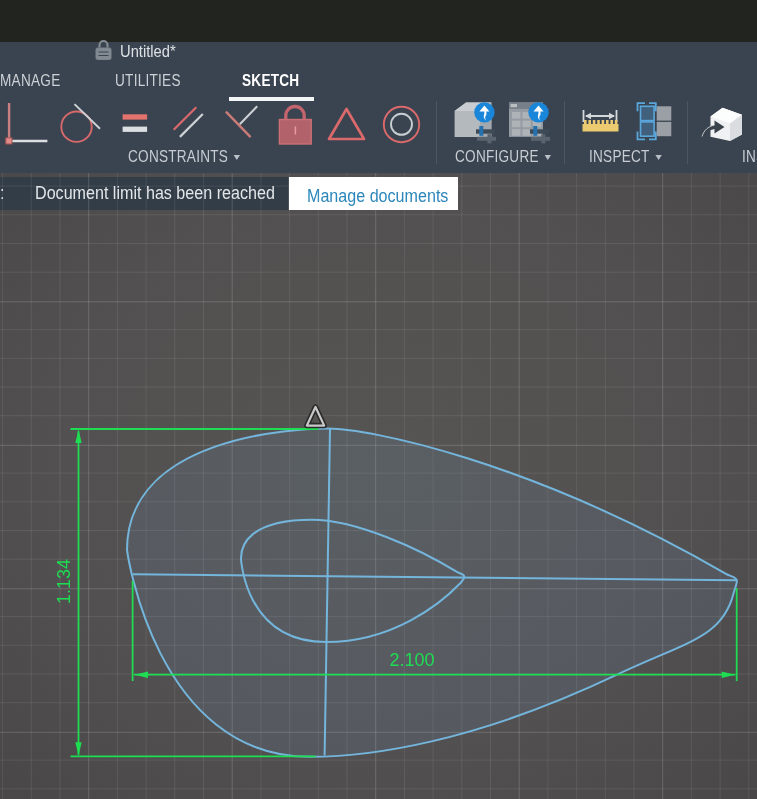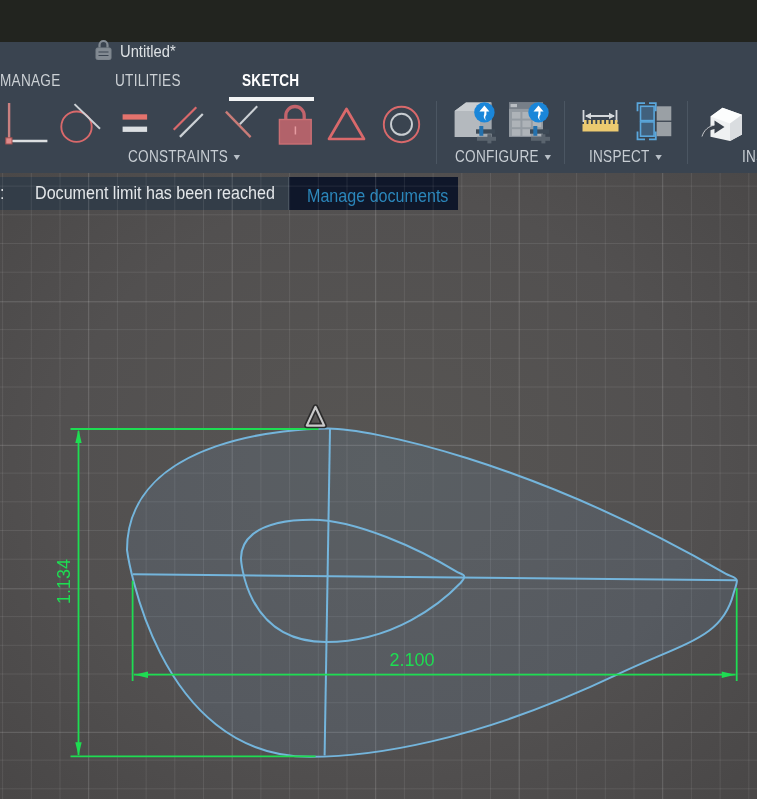--- a/index.html
+++ b/index.html
@@ -7,21 +7,21 @@
        font-family:"Liberation Sans", sans-serif;background:#3a4450;}
   .abs{position:absolute;}
   #topbar{left:0;top:0;width:757px;height:42px;background:#22241f;}
   #toolbar{left:0;top:42px;width:757px;height:131px;background:#3a4450;}
   #canvas{left:0;top:173px;width:757px;height:626px;
     background:radial-gradient(ellipse 580px 500px at 50% 47%, #575553 0%, #525050 55%, #474545 100%);
   }
   #notif{left:0;top:176.5px;width:458px;height:33.5px;background:#333d48;}
   #notif .t1{position:absolute;left:0px;top:6px;color:#d7dbde;font-size:17.5px;transform:scaleX(0.92);transform-origin:left top;}
   #notif .t2{position:absolute;left:34.5px;top:6px;color:#e3e6e9;font-size:17.5px;transform:scaleX(0.92);transform-origin:left top;white-space:nowrap;}
-  #managebox{position:absolute;left:288.3px;top:0;width:169.7px;height:33px;background:#0f172a;border-left:1px solid #49545f;box-sizing:border-box;}
+  #managebox{position:absolute;left:288.3px;top:0;width:169.7px;height:33px;background:#ffffff;border-left:1px solid #49545f;box-sizing:border-box;}
   #managebox span{position:absolute;left:17.5px;top:9px;color:#2b86ba;font-size:17.5px;white-space:nowrap;transform:scaleX(0.92);transform-origin:left top;}
   .tab{position:absolute;top:72px;font-size:16px;color:#ccd1d5;letter-spacing:0.3px;transform:scaleX(0.85);transform-origin:left top;}
   .lbl{position:absolute;top:147px;font-size:17px;color:#c7cdd3;letter-spacing:0.3px;white-space:nowrap;transform:scaleX(0.8);transform-origin:left top;}
   .caret{display:inline-block;margin-left:7px;width:0;height:0;border-left:4.5px solid transparent;border-right:4.5px solid transparent;border-top:5.5px solid #b9c0c7;position:relative;top:-2px;}
   .sep{position:absolute;top:101px;width:1px;height:63px;background:#4b5662;}
   #untitled{position:absolute;left:119.6px;top:42.7px;font-size:16px;color:#dde1e4;transform:scaleX(0.92);transform-origin:left top;}
 </style>
 </head>
 <body>
 <div id="topbar" class="abs"></div>

